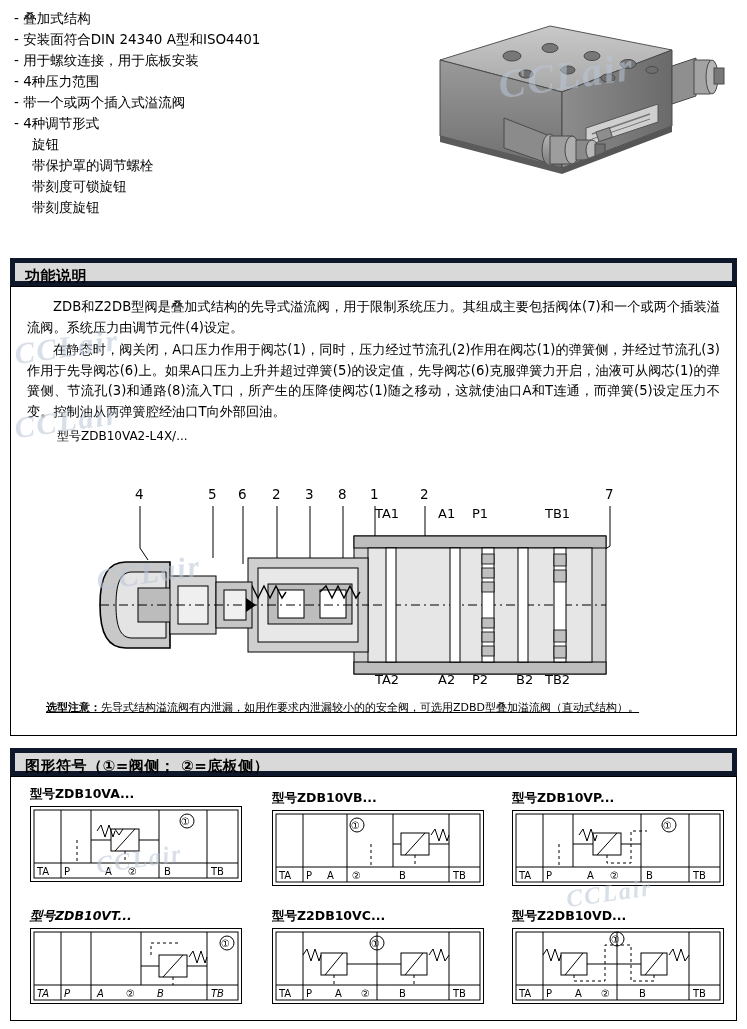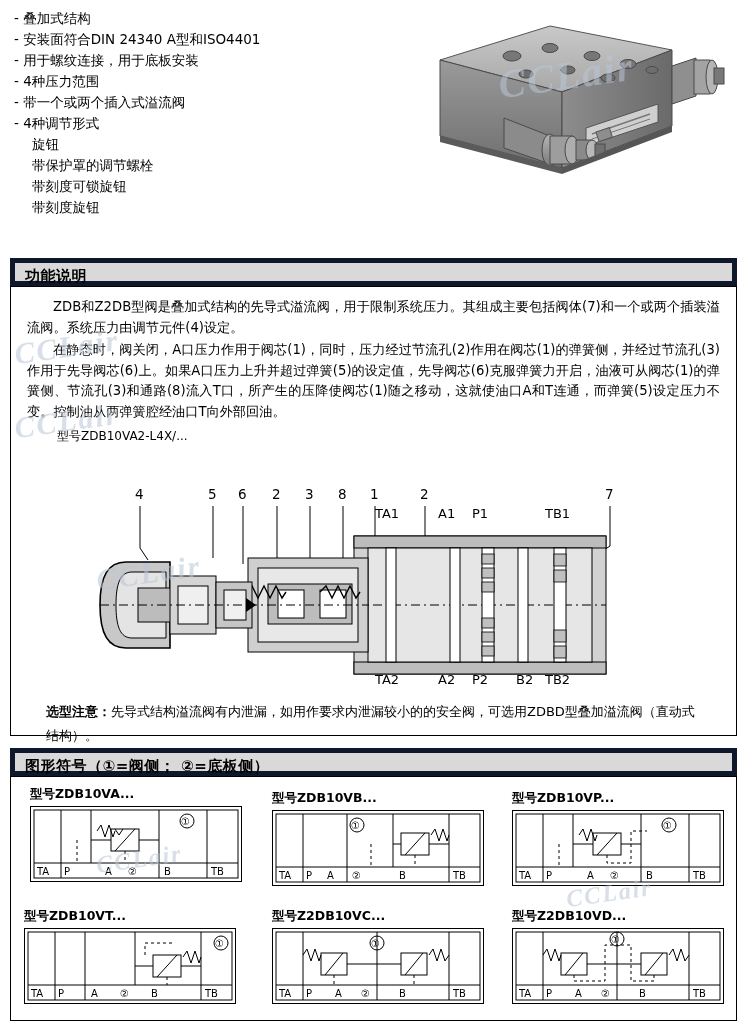--- a/index.html
+++ b/index.html
@@ -47,21 +47,21 @@
   }
   .indent{text-indent:26px;}
 
   .model-line{font-size:12px;padding-left:30px;margin-top:6px;}
 
   
   .numrow{position:absolute;font-size:13.5px;}
 
   
   .note{
-    position:absolute;font-size:13px;line-height:24px;
+    position:absolute;font-size:11px;line-height:16px;text-decoration:underline;
   }
 
   
   .symcell{position:absolute;}
   .symtitle{font-size:12.5px;font-weight:bold;margin-bottom:3px;}
   .symbox{border:1px solid #000;background:#fff;}
 
   
   .wm{
     position:absolute;font-family:"Liberation Serif","DejaVu Serif",serif;
@@ -358,21 +358,21 @@
         <text x="74" y="68">A</text>
         <text x="97" y="68">②</text>
         <text x="133" y="68">B</text>
         <text x="180" y="68">TB</text>
         <text x="150" y="18">①</text>
       </g>
       <circle cx="156" cy="14" r="7" fill="none" stroke="#000"></circle>
     </svg>
   </div>
 
-  <div class="symcell" style="left:24px;top:908px;width:210px;">
+  <div class="symcell" style="left:30px;top:908px;width:210px;font-style:italic;">
     <div class="symtitle">型号ZDB10VT...</div>
     <svg class="symbox" width="210" height="74" viewBox="0 0 210 74" xmlns="http://www.w3.org/2000/svg">
       <g stroke="#000" fill="none" stroke-width="1">
         <rect x="3" y="3" width="204" height="68"></rect>
         <line x1="3" y1="56" x2="207" y2="56"></line>
         <line x1="30" y1="3" x2="30" y2="71"></line>
         <line x1="60" y1="3" x2="60" y2="71"></line>
         <line x1="110" y1="3" x2="110" y2="56"></line>
         <line x1="176" y1="3" x2="176" y2="71"></line>
         <rect x="128" y="26" width="28" height="22" fill="#fff"></rect>

